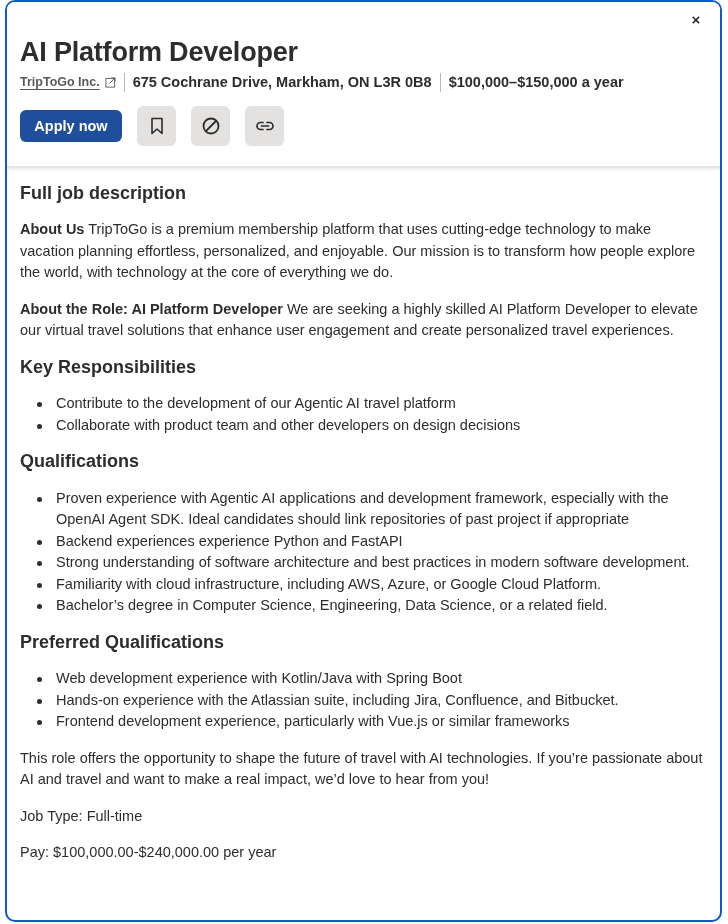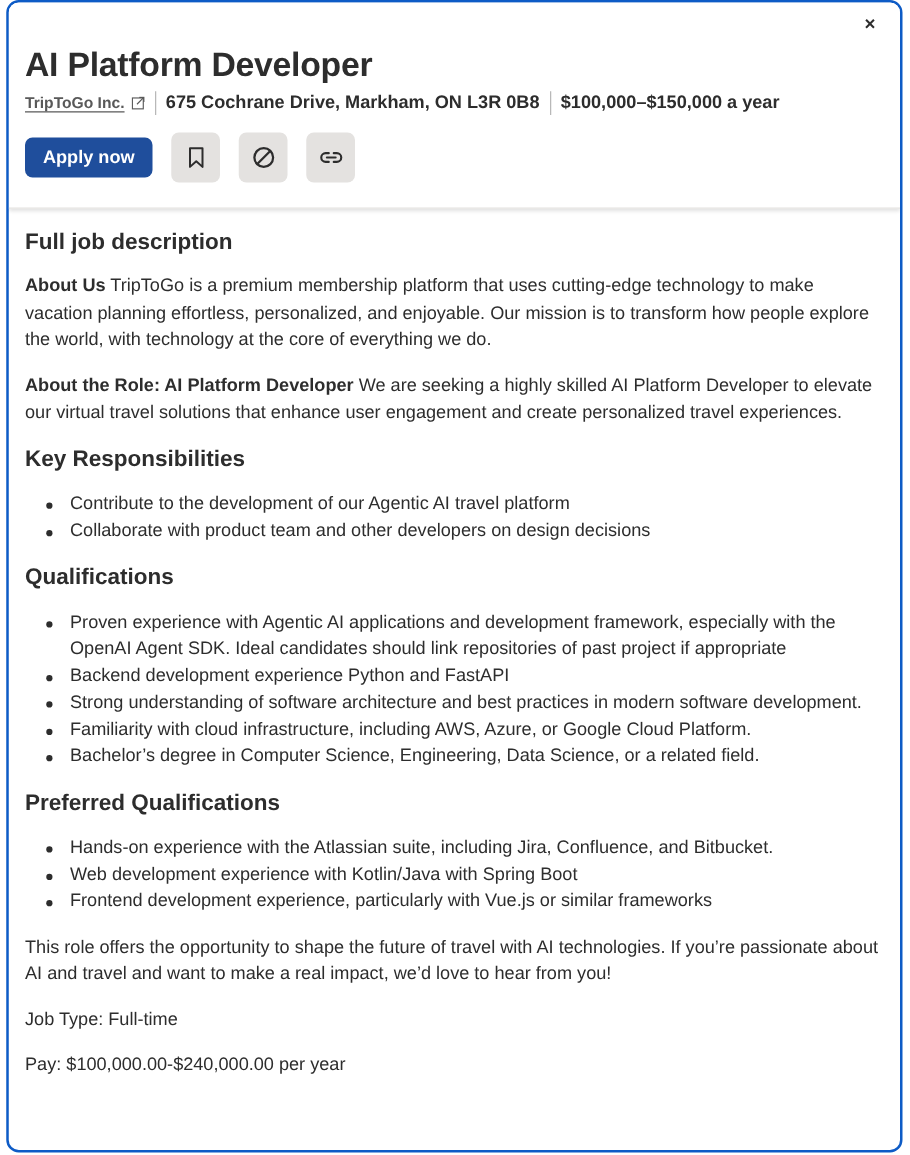--- a/index.html
+++ b/index.html
@@ -123,30 +123,30 @@
 
     <p class="subhead">Key Responsibilities</p>
     <ul class="bullets">
       <li>Contribute to the development of our Agentic AI travel platform</li>
       <li>Collaborate with product team and other developers on design decisions</li>
     </ul>
 
     <p class="subhead">Qualifications</p>
     <ul class="bullets">
       <li>Proven experience with Agentic AI applications and development framework, especially with the OpenAI Agent SDK. Ideal candidates should link repositories of past project if appropriate</li>
-      <li>Backend development experience Python and FastAPI</li>
+      <li>Backend experiences experience Python and FastAPI</li>
       <li>Strong understanding of software architecture and best practices in modern software development.</li>
       <li>Familiarity with cloud infrastructure, including AWS, Azure, or Google Cloud Platform.</li>
       <li>Bachelor’s degree in Computer Science, Engineering, Data Science, or a related field.</li>
     </ul>
 
     <p class="subhead">Preferred Qualifications</p>
     <ul class="bullets">
+      <li>Web development experience with Kotlin/Java with Spring Boot</li>
       <li>Hands-on experience with the Atlassian suite, including Jira, Confluence, and Bitbucket.</li>
-      <li>Web development experience with Kotlin/Java with Spring Boot</li>
       <li>Frontend development experience, particularly with Vue.js or similar frameworks</li>
     </ul>
 
     <p class="para">This role offers the opportunity to shape the future of travel with AI technologies. If you’re passionate about AI and travel and want to make a real impact, we’d love to hear from you!</p>
     <p class="tail">Job Type: Full-time</p>
     <p class="tail">Pay: $100,000.00-$240,000.00 per year</p>
   </div>
 </div>
 
 </body></html>

